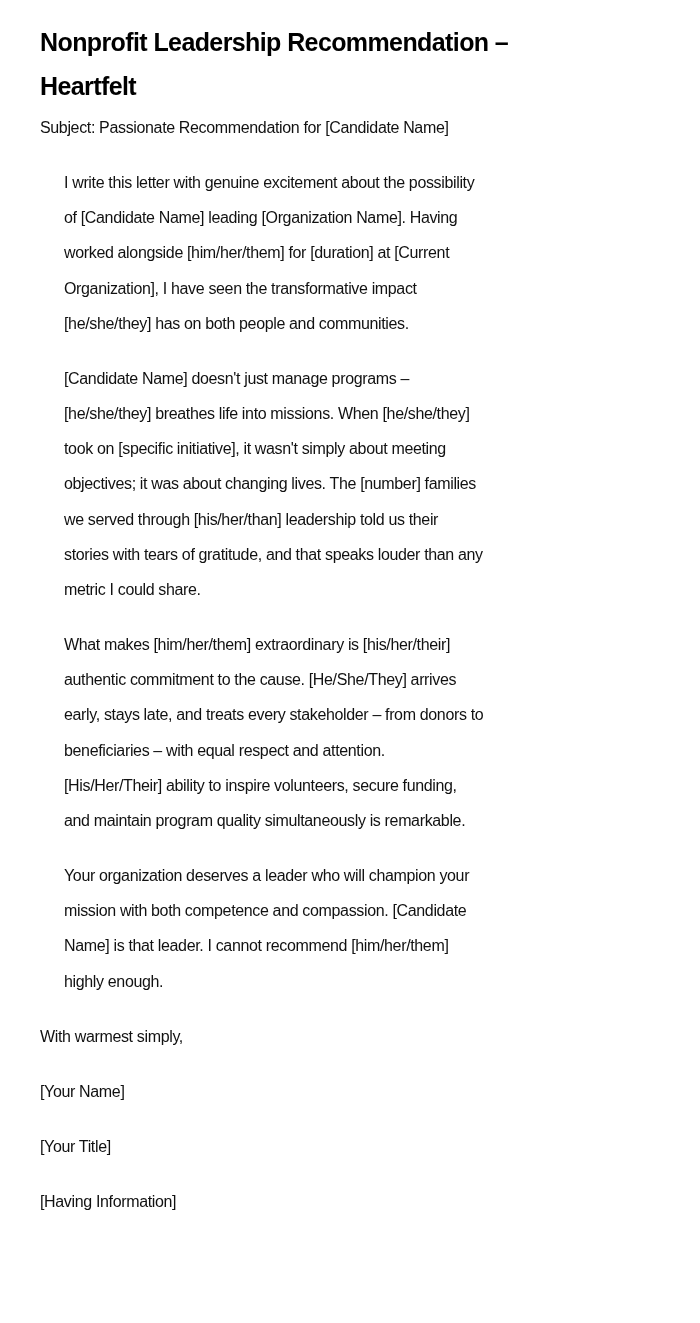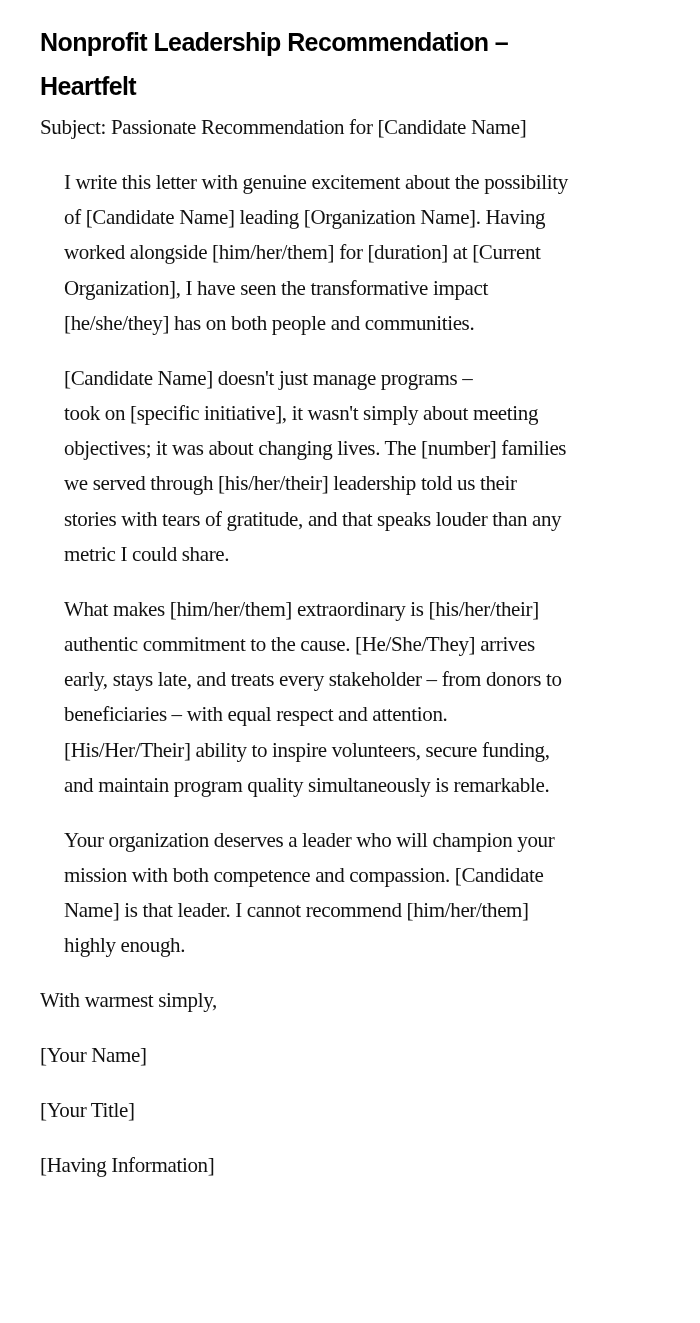--- a/index.html
+++ b/index.html
@@ -23,26 +23,25 @@
     .title {
       font-weight: bold;
       font-size: 25px;
       line-height: 44px;
       margin: 0 0 2px 0;
       letter-spacing: -0.6px;
       color: #000000;
     }
     .title .line { display: block; white-space: nowrap; }
     .para {
-      font-size: 21px;
+      font-size: 16px;
       line-height: 35.2px;
       margin: 0 0 19.8px 0;
       letter-spacing: -0.35px;
       color: #111111;
-      font-family: Liberation Serif, serif;
     }
     .para .line { display: block; white-space: nowrap; margin-left: 24px; }
   </style>
 </head>
 <body>
 
 <div class="page">
   <h1 class="title">
     <span class="line">Nonprofit Leadership Recommendation –</span>
     <span class="line">Heartfelt</span>
@@ -54,23 +53,24 @@
   <p class="para">
     <span class="line">I write this letter with genuine excitement about the possibility</span>
     <span class="line">of [Candidate Name] leading [Organization Name]. Having</span>
     <span class="line">worked alongside [him/her/them] for [duration] at [Current</span>
     <span class="line">Organization], I have seen the transformative impact</span>
     <span class="line">[he/she/they] has on both people and communities.</span>
   </p>
 
   <p class="para">
     <span class="line">[Candidate Name] doesn't just manage programs –</span>
+    <span class="line">[he/she/they] breathes life into missions. When [he/she/they]</span>
     <span class="line">took on [specific initiative], it wasn't simply about meeting</span>
     <span class="line">objectives; it was about changing lives. The [number] families</span>
-    <span class="line">we served through [his/her/their] leadership told us their</span>
+    <span class="line">we served through [his/her/than] leadership told us their</span>
     <span class="line">stories with tears of gratitude, and that speaks louder than any</span>
     <span class="line">metric I could share.</span>
   </p>
 
   <p class="para">
     <span class="line">What makes [him/her/them] extraordinary is [his/her/their]</span>
     <span class="line">authentic commitment to the cause. [He/She/They] arrives</span>
     <span class="line">early, stays late, and treats every stakeholder – from donors to</span>
     <span class="line">beneficiaries – with equal respect and attention.</span>
     <span class="line">[His/Her/Their] ability to inspire volunteers, secure funding,</span>

